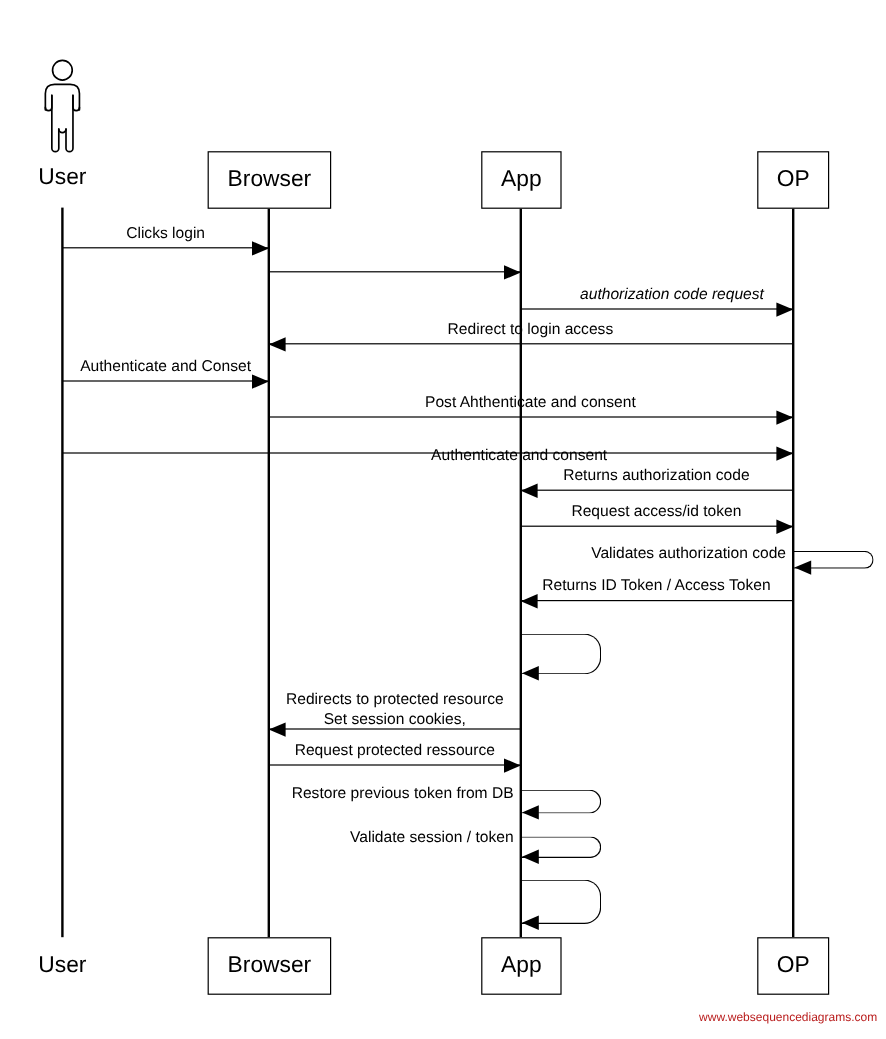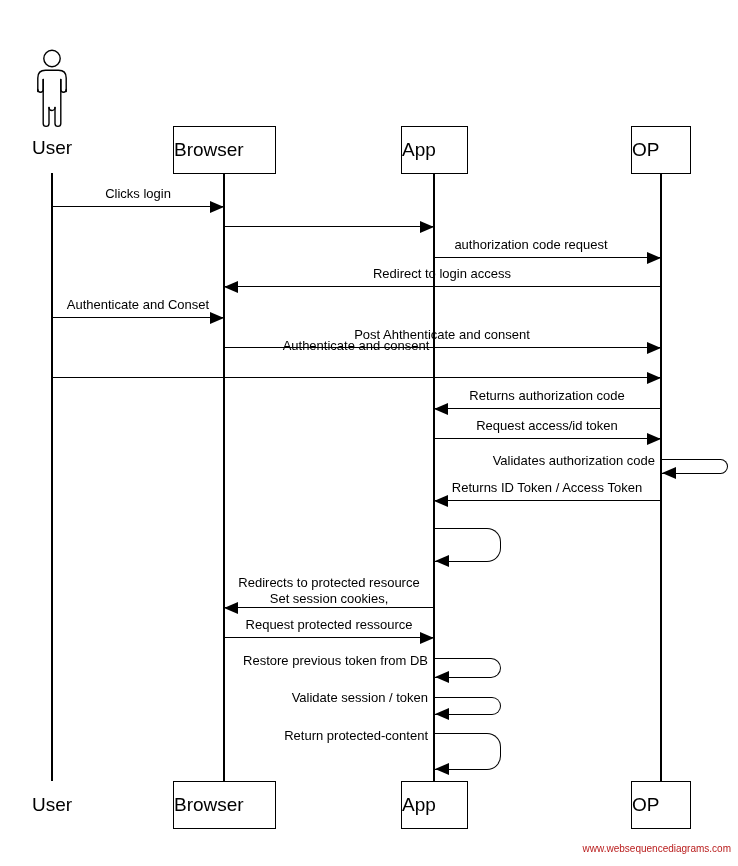--- a/index.html
+++ b/index.html
@@ -1,21 +1,21 @@
 <!DOCTYPE html>
 <html><head>
 <meta charset="utf-8">
 <style>
   html,body{margin:0;padding:0;background:#fff;}
   .canvas{position:relative;width:738px;height:866px;background:#ffffff;
           font-family:"Liberation Sans",sans-serif;color:#000;overflow:hidden;}
   .title{position:absolute;left:0;top:12px;width:738px;text-align:center;
          font-size:18px;font-weight:bold;}
   .box{position:absolute;height:48px;border:1.5px solid #000;background:#fff;
-       display:flex;align-items:center;justify-content:flex-start;font-size:19px;
+       display:flex;align-items:center;justify-content:center;font-size:19px;
        box-sizing:border-box;}
   .actor-label{position:absolute;width:200px;text-align:center;font-size:19px;}
   .lifeline{position:absolute;width:1.5px;background:#000;}
   .line{position:absolute;height:0;border-top:1.5px solid #000;}
   .lbl{position:absolute;width:300px;font-size:13px;line-height:16px;
        text-align:center;}
   .lbl.right{text-align:right;}
   .lbl span{display:block;}
   .arr{position:absolute;width:0;height:0;border-top:6px solid transparent;
        border-bottom:6px solid transparent;}
@@ -65,21 +65,21 @@
     <div class="line" style="left:52px;top:206px;width:172px;"></div>
     <div class="arr arr-r" style="left:210px;top:201px;"></div>
   </div>
 
   <div>
     <div class="line" style="left:224px;top:226px;width:210px;"></div>
     <div class="arr arr-r" style="left:420px;top:221px;"></div>
   </div>
 
   <div>
-    <div class="lbl" style="left:381px;top:237px;">authorization code request</div>
+    <div class="lbl" style="left:410px;top:237px;font-style:italic;">authorization code request</div>
     <div class="line" style="left:434px;top:257px;width:227px;"></div>
     <div class="arr arr-r" style="left:647px;top:252px;"></div>
   </div>
 
   <div>
     <div class="lbl" style="left:292px;top:266px;">Redirect to login access</div>
     <div class="line" style="left:224px;top:286px;width:437px;"></div>
     <div class="arr arr-l" style="left:224px;top:281px;"></div>
   </div>
 
@@ -89,21 +89,21 @@
     <div class="arr arr-r" style="left:210px;top:312px;"></div>
   </div>
 
   <div>
     <div class="lbl" style="left:292px;top:327px;">Post Ahthenticate and consent</div>
     <div class="line" style="left:224px;top:347px;width:437px;"></div>
     <div class="arr arr-r" style="left:647px;top:342px;"></div>
   </div>
 
   <div>
-    <div class="lbl" style="left:206px;top:338px;">Authenticate and consent</div>
+    <div class="lbl" style="left:206px;top:371px;text-align:right;">Authenticate and consent</div>
     <div class="line" style="left:52px;top:377px;width:609px;"></div>
     <div class="arr arr-r" style="left:647px;top:372px;"></div>
   </div>
 
   <div>
     <div class="lbl" style="left:397px;top:388px;">Returns authorization code</div>
     <div class="line" style="left:434px;top:408px;width:227px;"></div>
     <div class="arr arr-l" style="left:434px;top:403px;"></div>
   </div>
 
@@ -154,21 +154,20 @@
   </div>
 
   <div>
     <div class="lbl right" style="left:128px;top:690px;">Validate session / token</div>
     <div class="loop" style="left:434px;top:697px;width:67px;height:18px;border-radius:0 9px 9px 0;"></div>
     <div class="arr arr-l" style="left:435px;top:708px;"></div>
   </div>
 
   <div>
     <div class="lbl right" style="left:128px;top:728px;">
-      <span>Return protected-content</span>
     </div>
     <div class="loop" style="left:434px;top:733px;width:67px;height:37px;border-radius:0 14px 14px 0;"></div>
     <div class="arr arr-l" style="left:435px;top:763px;"></div>
   </div>
 
   <div class="actor-label" style="left:-48px;top:794px;">User</div>
   <div class="box" style="left:173px;top:781px;width:103px;">
       <span>Browser</span>
     </div>
   <div class="box" style="left:401px;top:781px;width:67px;">

